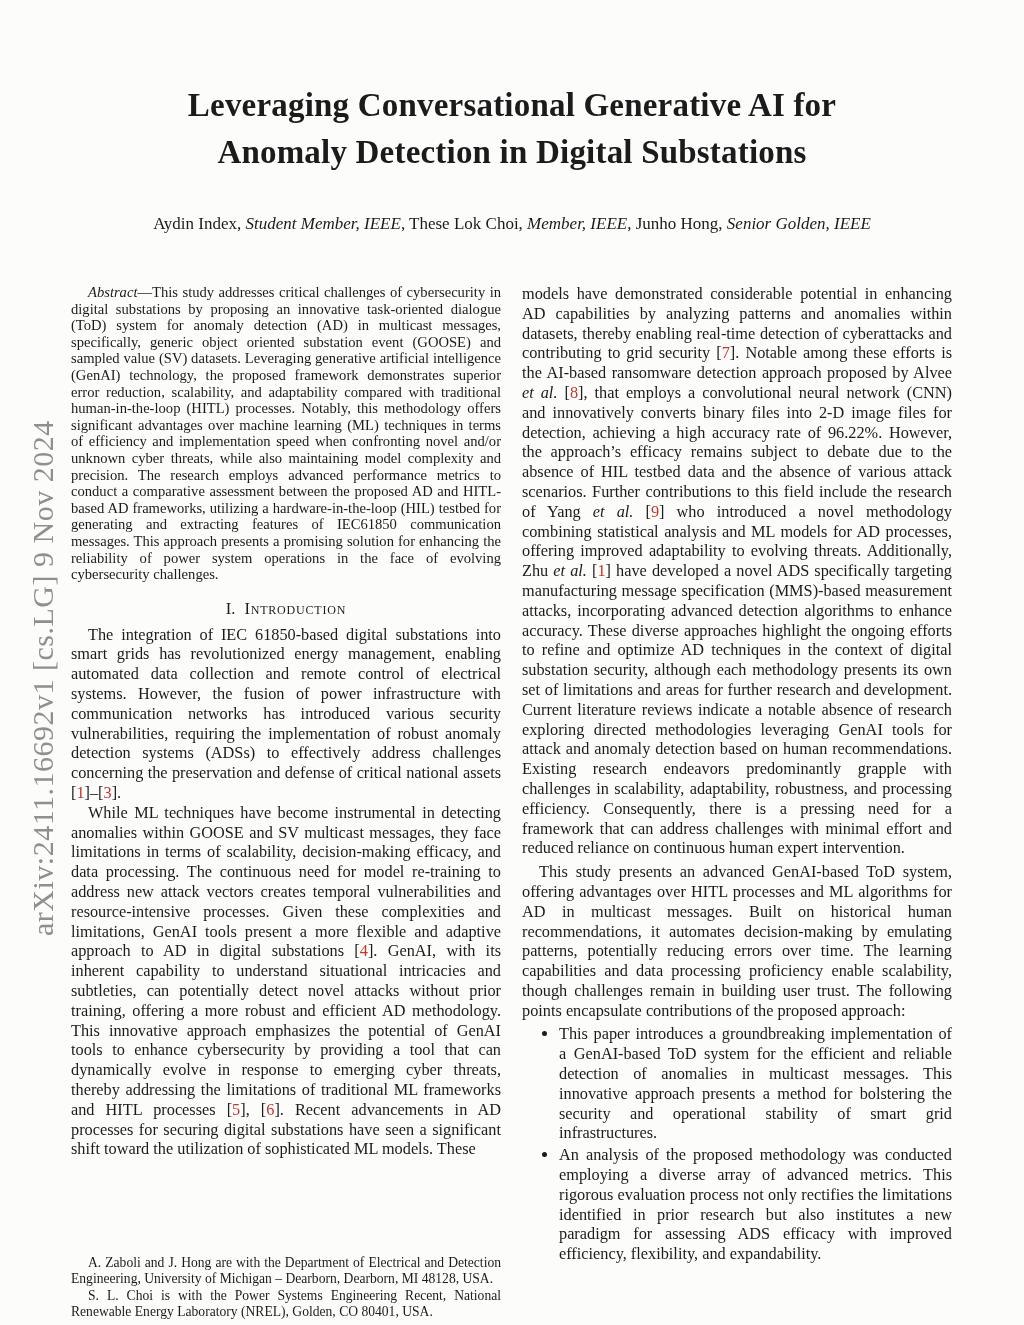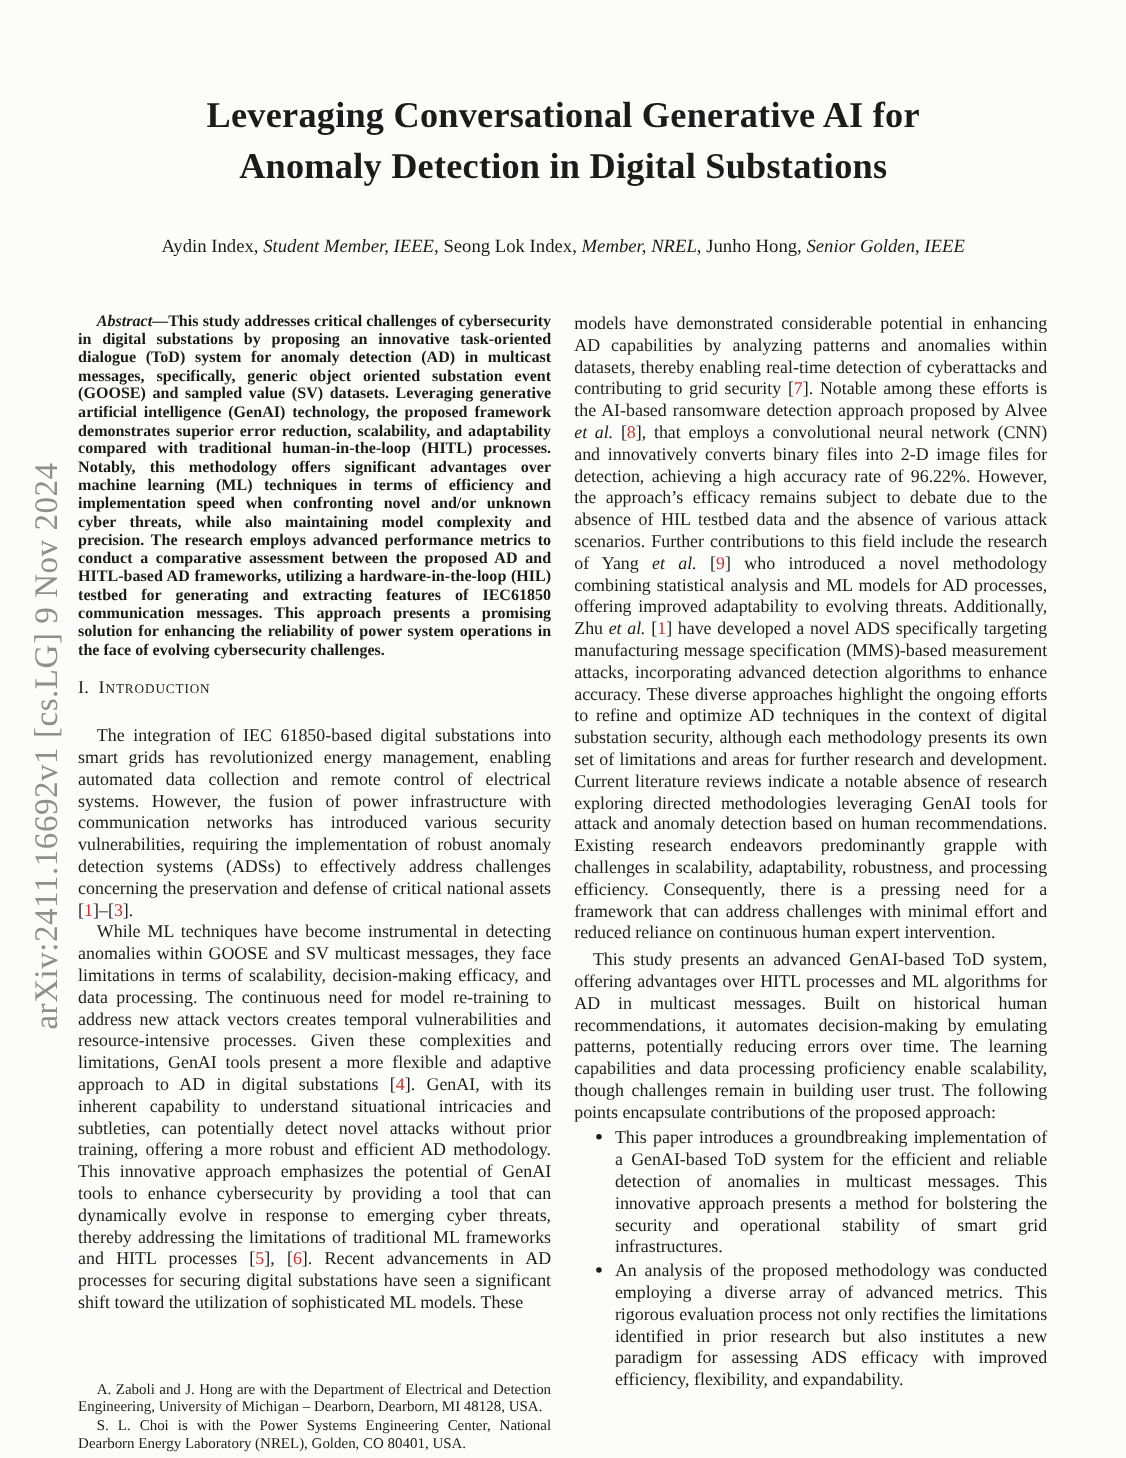--- a/index.html
+++ b/index.html
@@ -18,25 +18,25 @@
   }
   .title{
     font-size:33px;font-weight:700;text-align:center;
     margin:82px auto 0;max-width:770px;line-height:47px;letter-spacing:.2px;
   }
   .authors{text-align:center;font-size:17px;margin-top:38px}
   .cols{display:flex;gap:21px;padding:0 71px;margin-top:50px;align-items:flex-start}
   .col{width:430px}
   .col-left{display:flex;flex-direction:column;height:1036px}
   .abstract,.index-terms{
-    font-weight:bold;font-size:14.6px;line-height:16.6px;
+    font-weight:normal;font-size:14.6px;line-height:16.6px;
     text-align:justify;text-indent:17px;margin:0;
   }
   .index-terms{margin-top:3px}
-  .section-heading{font-size:16.5px;font-weight:400;text-align:left;margin:16px 0 24px}
+  .section-heading{font-size:16.5px;font-weight:400;text-align:center;margin:16px 0 6px}
   .section-heading .num{margin-right:9px}
   .section-heading .sc{font-variant:small-caps;letter-spacing:.8px}
   .body{font-size:16.3px;line-height:19.8px;text-align:justify;margin:0}
   .indent{text-indent:17px}
   .mt4{margin-top:4px}
   .footnote{margin-top:auto;font-size:13.6px;line-height:16.2px;text-align:justify}
   .footnote p{margin:0;text-indent:17px}
   .contribs{margin:4px 0 8px;padding-left:37px}
   .contribs li{font-size:16.3px;line-height:19.8px;text-align:justify;margin:0 0 2px}
   .seg-i{font-style:italic}
@@ -44,40 +44,40 @@
 </style>
 </head>
 <body>
 
 <div>
 
   <div class="watermark">arXiv:2411.16692v1 [cs.LG] 9 Nov 2024</div>
 
   <h1 class="title">Leveraging Conversational Generative AI for Anomaly Detection in Digital Substations</h1>
 
-  <div class="authors"><span>Aydin Index, </span><span class="seg-i">Student Member, IEEE</span><span>, Seong Lok Index, </span><span class="seg-i">Member, NREL</span><span>, Junho Hong, </span><span class="seg-i">Senior Golden, IEEE</span></div>
+  <div class="authors"><span>Aydin Index, </span><span class="seg-i">Student Member, IEEE</span><span>, These Lok Choi, </span><span class="seg-i">Member, IEEE</span><span>, Junho Hong, </span><span class="seg-i">Senior Golden, IEEE</span></div>
 
   <div class="cols">
 
     <div class="col col-left">
 
       <p class="abstract"><span class="seg-i">Abstract</span><span>—This study addresses critical challenges of cybersecurity in digital substations by proposing an innovative task-oriented dialogue (ToD) system for anomaly detection (AD) in multicast messages, specifically, generic object oriented substation event (GOOSE) and sampled value (SV) datasets. Leveraging generative artificial intelligence (GenAI) technology, the proposed framework demonstrates superior error reduction, scalability, and adaptability compared with traditional human-in-the-loop (HITL) processes. Notably, this methodology offers significant advantages over machine learning (ML) techniques in terms of efficiency and implementation speed when confronting novel and/or unknown cyber threats, while also maintaining model complexity and precision. The research employs advanced performance metrics to conduct a comparative assessment between the proposed AD and HITL-based AD frameworks, utilizing a hardware-in-the-loop (HIL) testbed for generating and extracting features of IEC61850 communication messages. This approach presents a promising solution for enhancing the reliability of power system operations in the face of evolving cybersecurity challenges.</span></p>
 
 
       <h2 class="section-heading">
         <span class="num">I.</span><span class="sc">Introduction</span>
       </h2>
 
       <p class="body indent"><span>The integration of IEC 61850-based digital substations into smart grids has revolutionized energy management, enabling automated data collection and remote control of electrical systems. However, the fusion of power infrastructure with communication networks has introduced various security vulnerabilities, requiring the implementation of robust anomaly detection systems (ADSs) to effectively address challenges concerning the preservation and defense of critical national assets [</span><span class="seg-c">1</span><span>]–[</span><span class="seg-c">3</span><span>].</span></p>
 
       <p class="body indent"><span>While ML techniques have become instrumental in detecting anomalies within GOOSE and SV multicast messages, they face limitations in terms of scalability, decision-making efficacy, and data processing. The continuous need for model re-training to address new attack vectors creates temporal vulnerabilities and resource-intensive processes. Given these complexities and limitations, GenAI tools present a more flexible and adaptive approach to AD in digital substations [</span><span class="seg-c">4</span><span>]. GenAI, with its inherent capability to understand situational intricacies and subtleties, can potentially detect novel attacks without prior training, offering a more robust and efficient AD methodology. This innovative approach emphasizes the potential of GenAI tools to enhance cybersecurity by providing a tool that can dynamically evolve in response to emerging cyber threats, thereby addressing the limitations of traditional ML frameworks and HITL processes [</span><span class="seg-c">5</span><span>], [</span><span class="seg-c">6</span><span>]. Recent advancements in AD processes for securing digital substations have seen a significant shift toward the utilization of sophisticated ML models. These</span></p>
 
       <div class="footnote">
         <p>A. Zaboli and J. Hong are with the Department of Electrical and Detection Engineering, University of Michigan – Dearborn, Dearborn, MI 48128, USA.</p>
-        <p>S. L. Choi is with the Power Systems Engineering Center, National Dearborn Energy Laboratory (NREL), Golden, CO 80401, USA.</p>
+        <p>S. L. Choi is with the Power Systems Engineering Recent, National Renewable Energy Laboratory (NREL), Golden, CO 80401, USA.</p>
       </div>
 
     </div>
 
     <div class="col col-right">
 
       <p class="body"><span>models have demonstrated considerable potential in enhancing AD capabilities by analyzing patterns and anomalies within datasets, thereby enabling real-time detection of cyberattacks and contributing to grid security [</span><span class="seg-c">7</span><span>]. Notable among these efforts is the AI-based ransomware detection approach proposed by Alvee </span><span class="seg-i">et al.</span><span> [</span><span class="seg-c">8</span><span>], that employs a convolutional neural network (CNN) and innovatively converts binary files into 2-D image files for detection, achieving a high accuracy rate of 96.22%. However, the approach’s efficacy remains subject to debate due to the absence of HIL testbed data and the absence of various attack scenarios. Further contributions to this field include the research of Yang </span><span class="seg-i">et al.</span><span> [</span><span class="seg-c">9</span><span>] who introduced a novel methodology combining statistical analysis and ML models for AD processes, offering improved adaptability to evolving threats. Additionally, Zhu </span><span class="seg-i">et al.</span><span> [</span><span class="seg-c">1</span><span>] have developed a novel ADS specifically targeting manufacturing message specification (MMS)-based measurement attacks, incorporating advanced detection algorithms to enhance accuracy. These diverse approaches highlight the ongoing efforts to refine and optimize AD techniques in the context of digital substation security, although each methodology presents its own set of limitations and areas for further research and development. Current literature reviews indicate a notable absence of research exploring directed methodologies leveraging GenAI tools for attack and anomaly detection based on human recommendations. Existing research endeavors predominantly grapple with challenges in scalability, adaptability, robustness, and processing efficiency. Consequently, there is a pressing need for a framework that can address challenges with minimal effort and reduced reliance on continuous human expert intervention.</span></p>
 
       <p class="body indent mt4"><span>This study presents an advanced GenAI-based ToD system, offering advantages over HITL processes and ML algorithms for AD in multicast messages. Built on historical human recommendations, it automates decision-making by emulating patterns, potentially reducing errors over time. The learning capabilities and data processing proficiency enable scalability, though challenges remain in building user trust. The following points encapsulate contributions of the proposed approach:</span></p>
 

